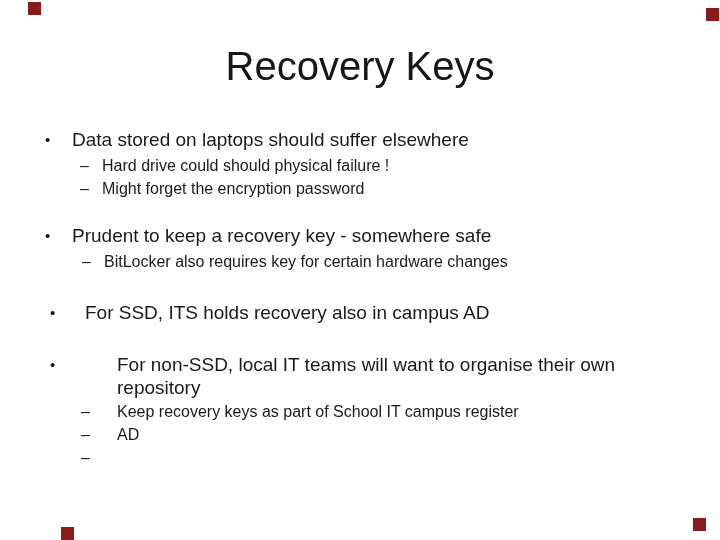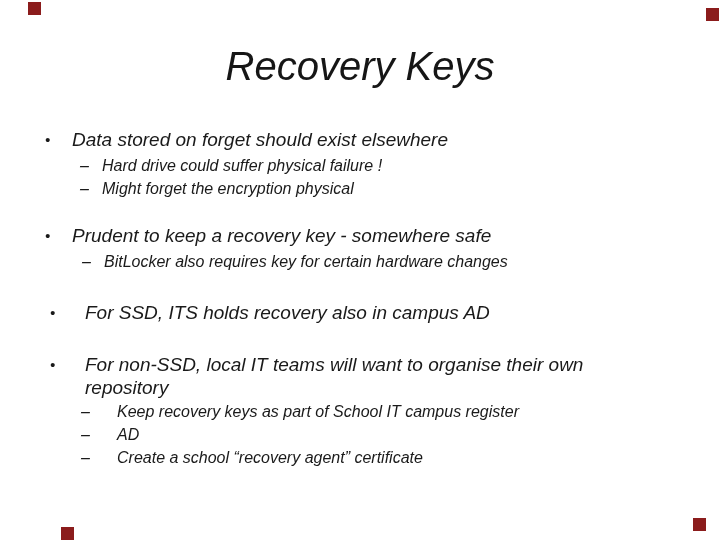--- a/index.html
+++ b/index.html
@@ -3,21 +3,20 @@
 <meta charset="utf-8">
 <style>
   html,body{margin:0;padding:0;background:#ffffff;}
   .slide{
     position:relative;
     width:720px;height:540px;
     background:#ffffff;
     overflow:hidden;
     font-family:"Liberation Sans","DejaVu Sans",sans-serif;
     color:#1a1a1a;
-    font-style:italic;
   }
   .marker{
     position:absolute;
     width:13px;height:13px;
     background:#8b1c1c;
   }
   .marker.tl{left:28px;top:2px;}
   .marker.tr{left:706px;top:8px;}
   .marker.bl{left:61px;top:527px;}
   .marker.br{left:693px;top:518px;}
@@ -38,46 +37,46 @@
     white-space:nowrap;
   }
   .line.main{font-size:19px;line-height:23px;}
   .line.sub{font-size:16px;line-height:21px;}
   .glyph{display:inline-block;flex:0 0 auto;}
   .gA{width:27px;}
   .gB{width:35px;}
   .gs1{width:22px;}
   .gs2{width:36px;}
   .txt{display:inline-block;}
-  .wrap .txt{white-space:normal;max-width:535px;}
+  .wrap .txt{white-space:normal;max-width:535px;margin-left:32px;}
   .bdot{font-size:15px;line-height:23px;}
 </style>
 </head>
 <body>
 
 <div class="slide">
 
   <div class="marker tl"></div>
   <div class="marker tr"></div>
   <div class="marker bl"></div>
   <div class="marker br"></div>
 
   <h1 class="title">Recovery Keys</h1>
 
   <div class="line main" style="left:45px;top:128px;">
     <span class="glyph gA bdot">•</span>
-    <span class="txt">Data stored on forget should exist elsewhere</span>
+    <span class="txt">Data stored on laptops should suffer elsewhere</span>
   </div>
   <div class="line sub" style="left:80px;top:155px;">
     <span class="glyph gs1">–</span>
-    <span class="txt">Hard drive could suffer physical failure !</span>
+    <span class="txt">Hard drive could should physical failure !</span>
   </div>
   <div class="line sub" style="left:80px;top:178px;">
     <span class="glyph gs1">–</span>
-    <span class="txt">Might forget the encryption physical</span>
+    <span class="txt">Might forget the encryption password</span>
   </div>
 
   <div class="line main" style="left:45px;top:224px;">
     <span class="glyph gA bdot">•</span>
     <span class="txt">Prudent to keep a recovery key - somewhere safe</span>
   </div>
   <div class="line sub" style="left:82px;top:251px;">
     <span class="glyph gs1">–</span>
     <span class="txt">BitLocker also requires key for certain hardware changes</span>
   </div>
@@ -94,16 +93,15 @@
   <div class="line sub" style="left:81px;top:401px;">
     <span class="glyph gs2">–</span>
     <span class="txt">Keep recovery keys as part of School IT campus register</span>
   </div>
   <div class="line sub" style="left:81px;top:424px;">
     <span class="glyph gs2">–</span>
     <span class="txt">AD</span>
   </div>
   <div class="line sub" style="left:81px;top:447px;">
     <span class="glyph gs2">–</span>
-    <span class="txt">Create a school “recovery agent” certificate</span>
   </div>
 
 </div>
 
 </body></html>

